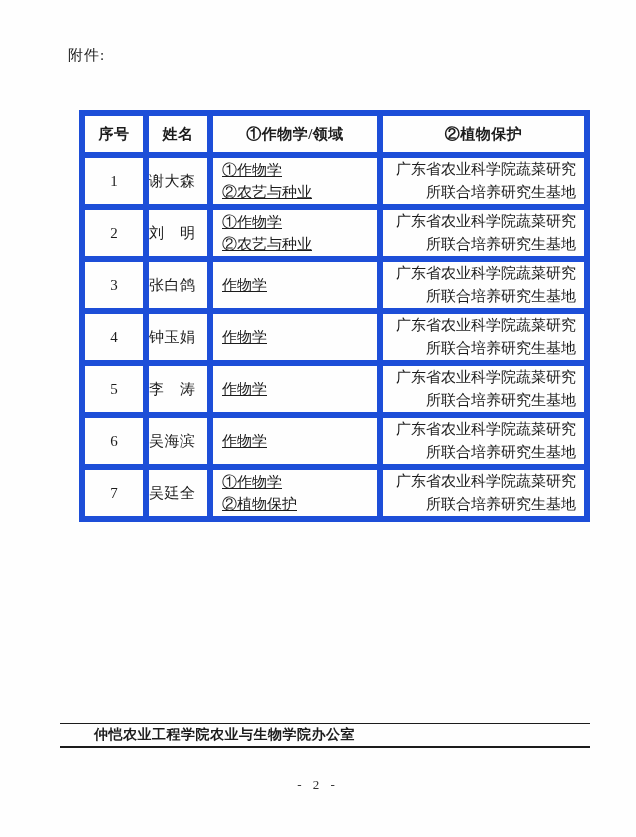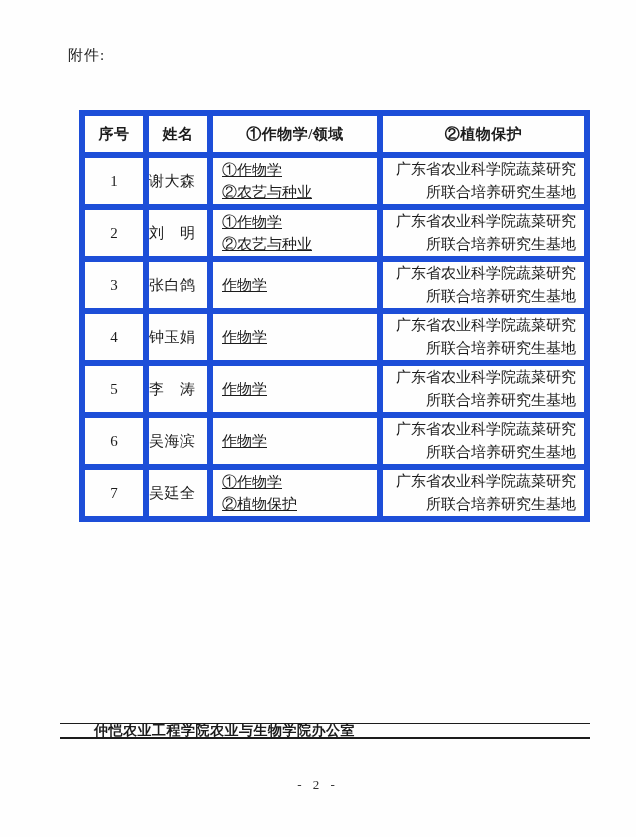--- a/index.html
+++ b/index.html
@@ -67,21 +67,21 @@
     padding-left: 9px;
     padding-right: 8px;
     line-height: 23px;
     word-break: break-all;
   }
   .colophon {
     position: absolute;
     left: 60px;
     top: 723px;
     width: 530px;
-    height: 16px;
+    height: 25px;
     border-top: 1px solid #1c1c1c;
     border-bottom: 2px solid #1c1c1c;
     display: flex;
     align-items: center;
     justify-content: space-between;
     padding-left: 34px;
     padding-right: 8px;
     font-size: 14px;
     font-weight: bold;
     letter-spacing: 0.5px;

